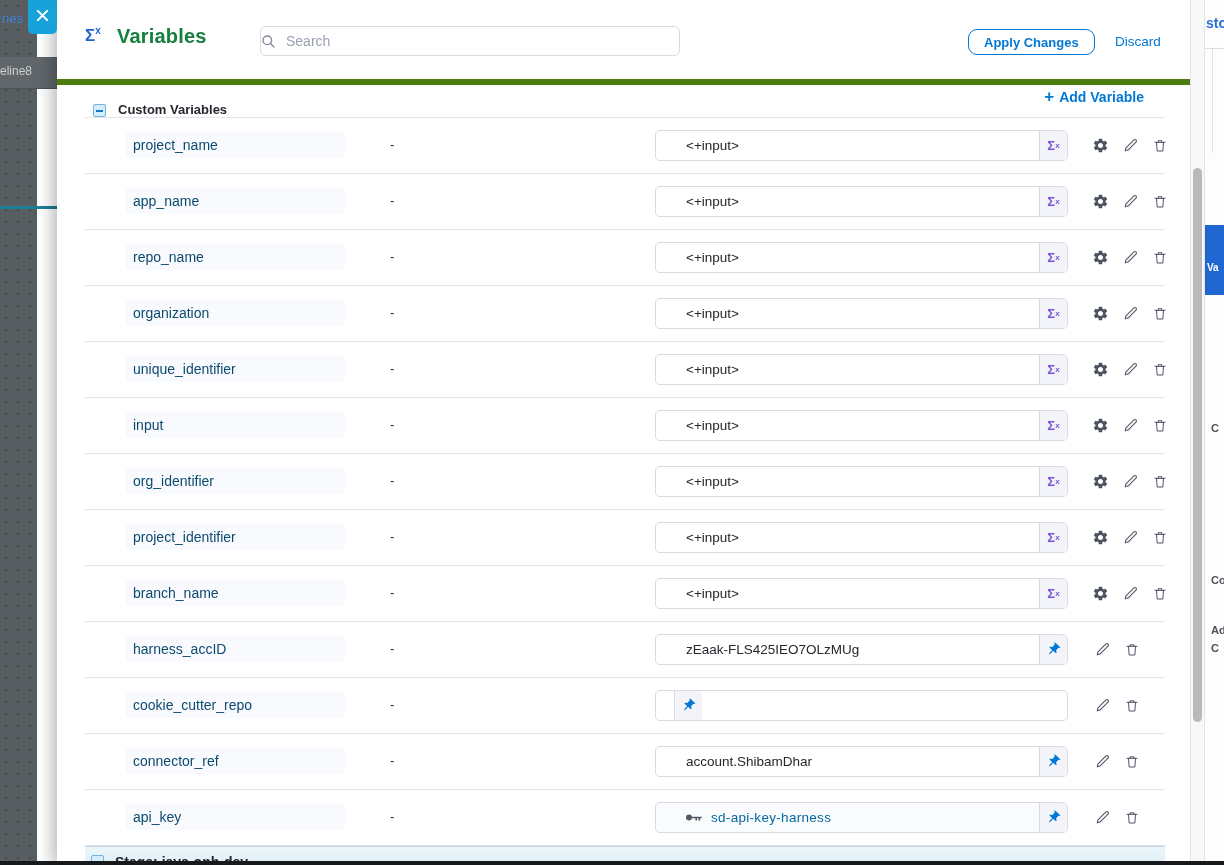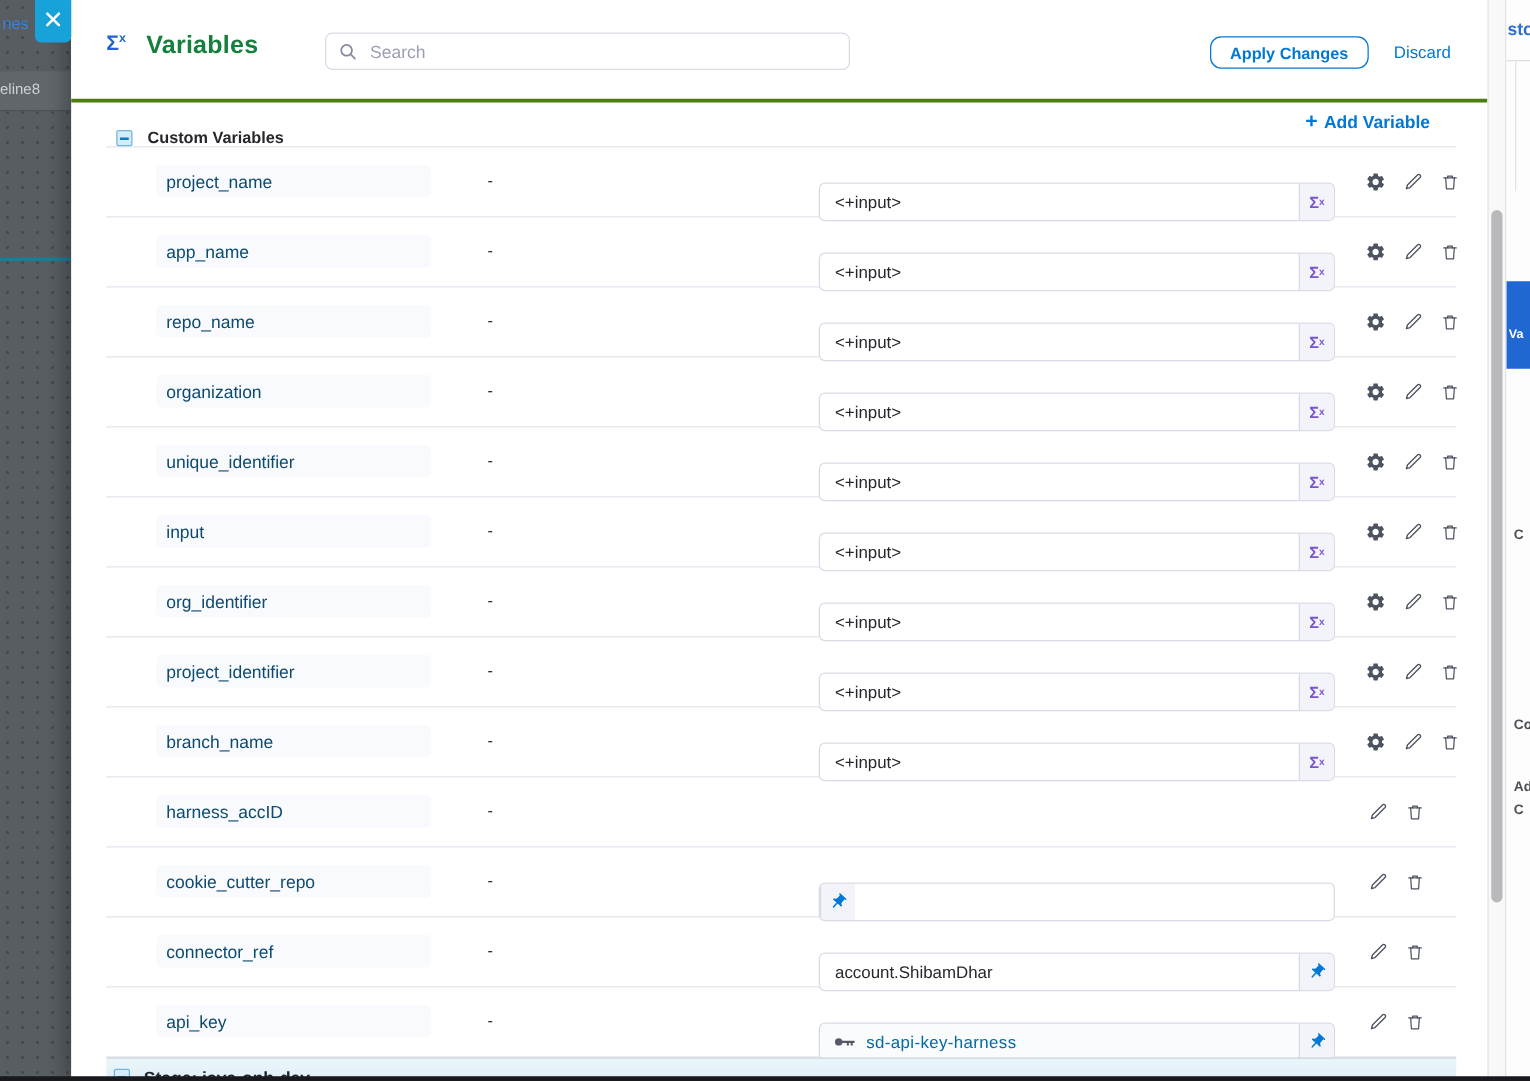--- a/index.html
+++ b/index.html
@@ -4,21 +4,21 @@
 <style>
   html,body{margin:0;padding:0;}
   body{
     width:1224px;height:865px;position:relative;overflow:hidden;
     font-family:"Liberation Sans", sans-serif;
     background:#ffffff;
     -webkit-font-smoothing:antialiased;
   }
   
   .canvas-overlay{
-    position:absolute;left:0;top:0;width:57px;height:865px;
+    position:absolute;left:0;top:0;width:37px;height:865px;
     background-color:#575d60;
     background-image:radial-gradient(circle, rgba(0,0,0,0.22) 1px, transparent 1.4px);
     background-size:12px 12px;
     z-index:1;
   }
   .crumb-frag{
     position:absolute;left:2px;top:11px;font-size:13px;color:#3d82d8;font-weight:400;
   }
   .canvas-band{
     position:absolute;left:0;top:57px;width:57px;height:31px;
@@ -35,33 +35,33 @@
     background:#18a2da;border:none;border-radius:0 0 5px 5px;
     display:flex;align-items:center;justify-content:center;cursor:pointer;z-index:3;
   }
   
   .drawer{
     position:absolute;left:57px;top:0;width:1133px;height:865px;background:#ffffff;
     box-shadow:-6px 0 14px rgba(0,0,0,0.25);z-index:2;
   }
   .drawer-header{
     position:absolute;left:0;top:0;width:100%;height:79px;
-    border-bottom:3px solid #4d7c0f;background:#fff;
+    border-bottom:6px solid #4d7c0f;background:#fff;
   }
   .title-icon{
     position:absolute;left:28px;top:25px;font-size:17px;font-weight:700;color:#2464d2;
   }
   .title-icon sup{font-size:10px;font-weight:700;}
   .drawer-title{
     position:absolute;left:60px;top:25px;font-size:20px;font-weight:700;color:#15803d;letter-spacing:.2px;
   }
   .search-box{
     position:absolute;left:203px;top:26px;width:420px;height:30px;
     border:1px solid #d9dae5;border-radius:6px;background:#fff;
-    display:flex;align-items:center;box-sizing:border-box;padding:0 10px;gap:8px;
+    display:flex;align-items:center;box-sizing:border-box;padding:0 0;gap:8px;
   }
   .search-box input{
     border:none;outline:none;flex:1;font-size:14px;color:#333;background:transparent;
     font-family:"Liberation Sans", sans-serif;
   }
   .search-box input::placeholder{color:#9aa0b2;}
   .apply-btn{
     position:absolute;left:911px;top:29px;height:26px;padding:0 15px;
     background:#fff;border:1px solid #0278d5;border-radius:9px;
     color:#0278d5;font-size:13px;font-weight:700;cursor:pointer;
@@ -95,23 +95,23 @@
   .add-variable .plus{font-size:17px;font-weight:700;line-height:14px;}
   
   .var-row{height:55px;border-bottom:1px solid #e3e5ee;position:relative;}
   .pill{
     position:absolute;left:40px;top:14px;width:220px;height:26px;box-sizing:border-box;
     background:#f9fafd;border-radius:4px;padding:0 8px;
     font-size:14px;color:#0c4a6e;line-height:26px;overflow:hidden;white-space:nowrap;
   }
   .dash{position:absolute;left:305px;top:19px;font-size:13px;color:#25272d;}
   .inputbox{
-    position:absolute;left:570px;top:28px;width:413px;height:31px;box-sizing:border-box;
+    position:absolute;left:570px;top:12px;width:413px;height:31px;box-sizing:border-box;
     border:1px solid #d9dae5;border-radius:5px;background:#fff;
-    display:flex;align-items:center;cursor:text;overflow:hidden;
+    display:flex;align-items:center;cursor:text;overflow:hidden;padding-left:18px;
   }
   .var-row.secret .inputbox{background:#fafbfd;}
   .keyicon{display:none;margin-left:11px;flex:0 0 auto;line-height:0;}
   .var-row.secret .keyicon{display:block;}
   .valtext{
     flex:1;padding-left:12px;font-size:13.5px;color:#25272d;white-space:nowrap;overflow:hidden;
   }
   .var-row.secret .valtext{color:#0369a1;padding-left:9px;letter-spacing:.3px;}
   .seg{
     flex:0 0 27px;height:100%;border-left:1px solid #d9dae5;background:#f3f4fa;
@@ -473,20 +473,32 @@
           <path d="M9.2 6.5V4.2h5.6v2.3"></path>
           <path d="M6.8 6.5l.9 13h8.6l.9-13"></path>
         </svg>
       </span>
     </div>
   </div>
 
   <div class="var-row fixed">
     <span class="pill">harness_accID</span>
     <span class="dash">-</span>
+    <div class="inputbox">
+
+      <span class="valtext">zEaak-FLS425IEO7OLzMUg</span>
+
+      <span class="seg seg-pin">
+        <svg width="15" height="15" viewBox="0 0 24 24" fill="#0278d5">
+          <g transform="rotate(42 12 12)">
+            <path d="M16 9V4h1c.55 0 1-.45 1-1s-.45-1-1-1H7c-.55 0-1 .45-1 1s.45 1 1 1h1v5c0 1.66-1.34 3-3 3v2h5.97v7l1 1 1-1v-7H19v-2c-1.66 0-3-1.34-3-3z"></path>
+          </g>
+        </svg>
+      </span>
+    </div>
     <div class="icons">
 
       <span class="icon pencil">
         <svg width="17" height="17" viewBox="0 0 24 24" fill="none" stroke="#4d5361" stroke-width="1.5" stroke-linejoin="round">
           <path d="M4.5 19.5l1.1-4L16.9 4.2a2.05 2.05 0 012.9 2.9L8.5 18.4l-4 1.1z"></path>
         </svg>
       </span>
       <span class="icon trash">
         <svg width="16" height="16" viewBox="0 0 24 24" fill="none" stroke="#4d5361" stroke-width="1.5" stroke-linecap="round" stroke-linejoin="round">
           <path d="M4.5 6.5h15"></path>

